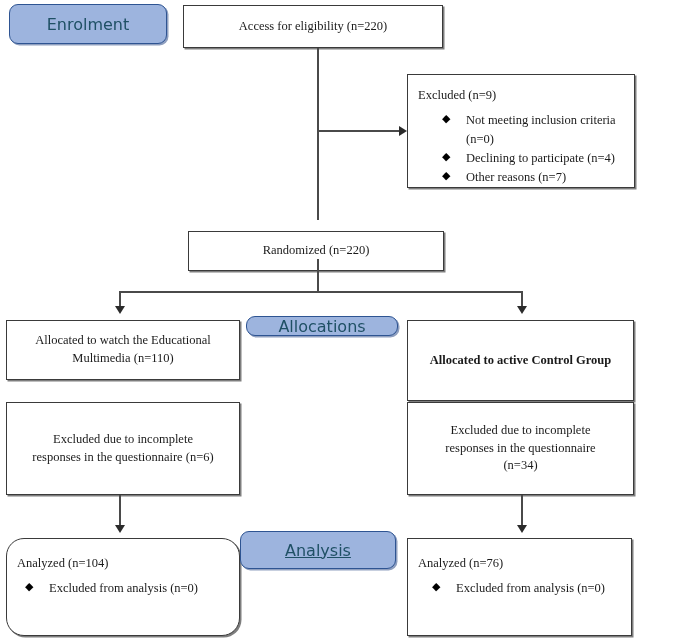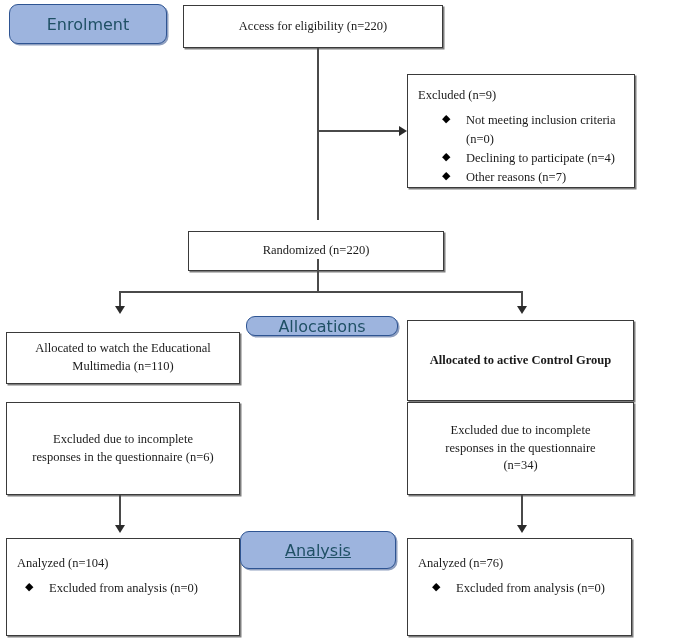--- a/index.html
+++ b/index.html
@@ -113,21 +113,21 @@
   <div class="ln hln" style="left:119px;top:291px;width:403px;height:1.6px;"></div>
   <div class="ln vln" style="left:119px;top:291px;width:1.6px;height:17px;"></div>
   <div class="arw arw-down" style="left:115px;top:306px;"></div>
   <div class="ln vln" style="left:521px;top:291px;width:1.6px;height:17px;"></div>
   <div class="arw arw-down" style="left:517px;top:306px;"></div>
 
   <div class="stage" style="left:246px;top:316px;width:152px;height:20px;">
     <span>Allocations</span>
   </div>
 
-  <div class="node" style="left:6px;top:332px;width:234px;height:52px;">
+  <div class="node" style="left:6px;top:320px;width:234px;height:60px;">
     <div class="centered">
       <div>Allocated to watch the Educational</div>
       <div>Multimedia (n=110)</div>
     </div>
   </div>
 
   <div class="node" style="left:407px;top:320px;width:227px;height:81px;font-weight:bold;">
     <div class="centered">
       <div>Allocated to active Control Group</div>
     </div>
@@ -151,21 +151,21 @@
   <div class="ln vln" style="left:119px;top:495px;width:1.6px;height:32px;"></div>
   <div class="arw arw-down" style="left:115px;top:525px;"></div>
 
   <div class="ln vln" style="left:521px;top:495px;width:1.6px;height:32px;"></div>
   <div class="arw arw-down" style="left:517px;top:525px;"></div>
 
   <div class="stage" style="left:240px;top:531px;width:156px;height:38px;text-decoration:underline;">
     <span>Analysis</span>
   </div>
 
-  <div class="node" style="left:6px;top:538px;width:234px;height:98px;justify-content:flex-start;padding-top:16px;">
+  <div class="node" style="left:6px;top:538px;width:234px;height:98px;justify-content:flex-start;padding-top:16px;border-radius:18px;">
     <div class="lead">Analyzed (n=104)</div>
     <ul class="bullets" style="padding-left:18px;">
       <li><span class="dia">◆</span><span>Excluded from analysis (n=0)</span></li>
     </ul>
   </div>
 
   <div class="node" style="left:407px;top:538px;width:225px;height:98px;justify-content:flex-start;padding-top:16px;">
     <div class="lead">Analyzed (n=76)</div>
     <ul class="bullets" style="padding-left:24px;">
       <li><span class="dia">◆</span><span>Excluded from analysis (n=0)</span></li>

